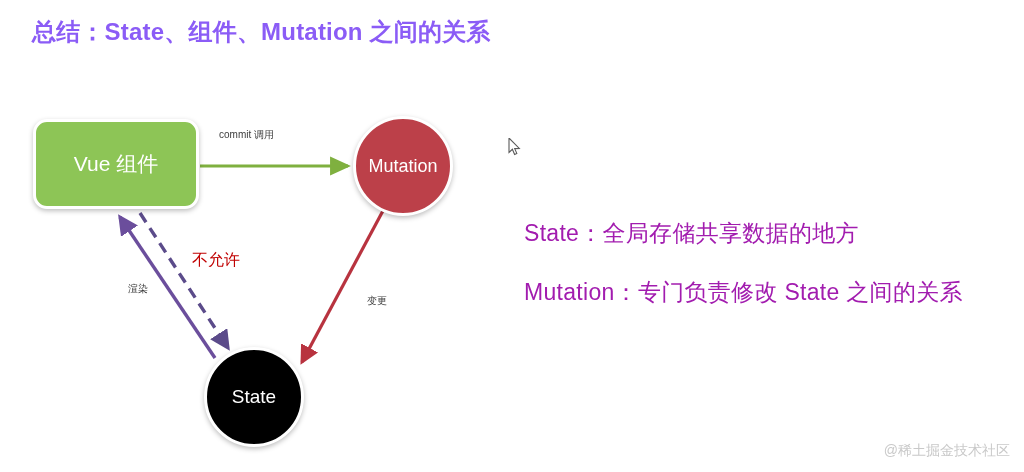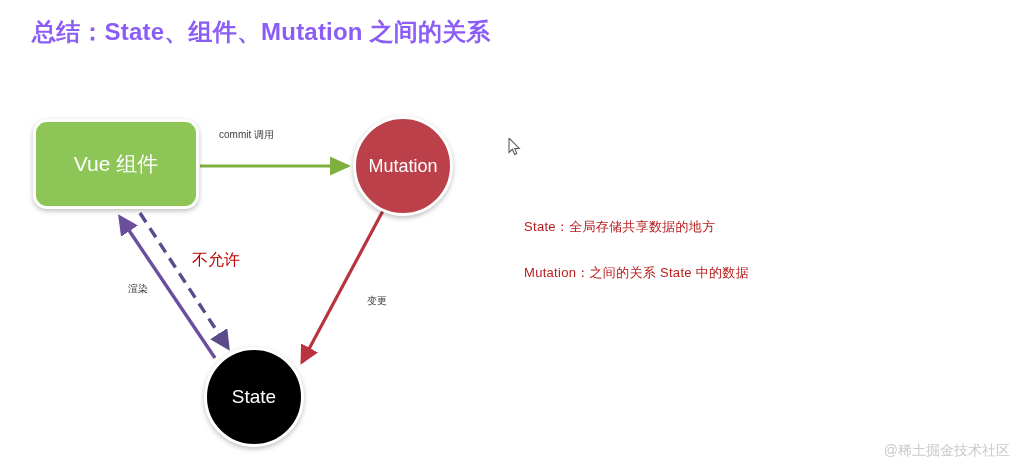--- a/index.html
+++ b/index.html
@@ -108,22 +108,22 @@
   }
 
   
   #legend {
     position: absolute;
     left: 524px;
     top: 218px;
     width: 470px;
   }
   .legend-line {
-    font-size: 13px;
-    color: #b91c1c;
+    font-size: 23px;
+    color: #a21caf;
     margin-bottom: 28px;
     white-space: nowrap;
     letter-spacing: 0.3px;
   }
   .legend-line:last-child { margin-bottom: 0; }
 
   
   #watermark {
     position: absolute;
     right: 14px;
@@ -194,21 +194,21 @@
     <div class="edge-label" id="label-change">变更</div>
 
     <div class="edge-label" id="label-render">渲染</div>
 
     <div class="edge-label" id="label-forbidden">不允许</div>
 
   </div>
 
   <div id="legend">
     <div class="legend-line">State：全局存储共享数据的地方</div>
-    <div class="legend-line">Mutation：之间的关系 State 中的数据</div>
+    <div class="legend-line">Mutation：专门负责修改 State 之间的关系</div>
   </div>
 
   <div id="watermark">@稀土掘金技术社区</div>
 
   <svg id="mouse-cursor" viewBox="0 0 14 18">
     <path d="M1,0 L1,14.5 L4.4,11.3 L6.6,16.4 L8.8,15.4 L6.7,10.6 L11.3,10.4 z" fill="#ffffff" stroke="#5a5a5a" stroke-width="1.1"></path>
   </svg>
 
 </div>
 

